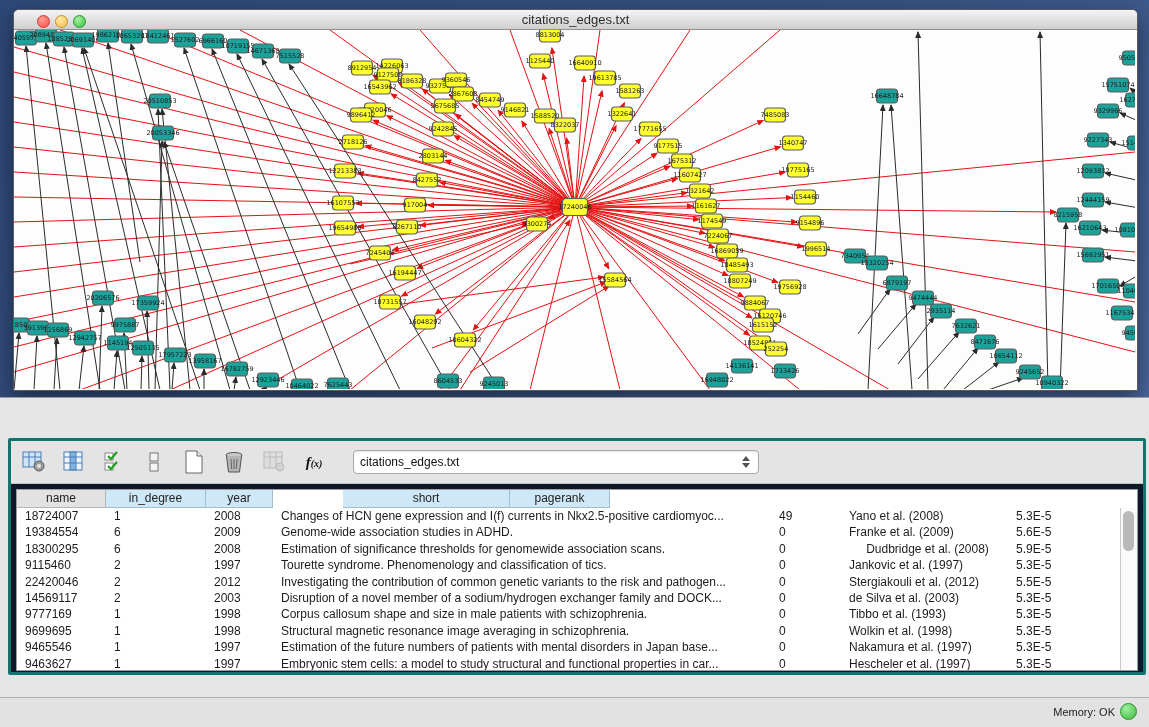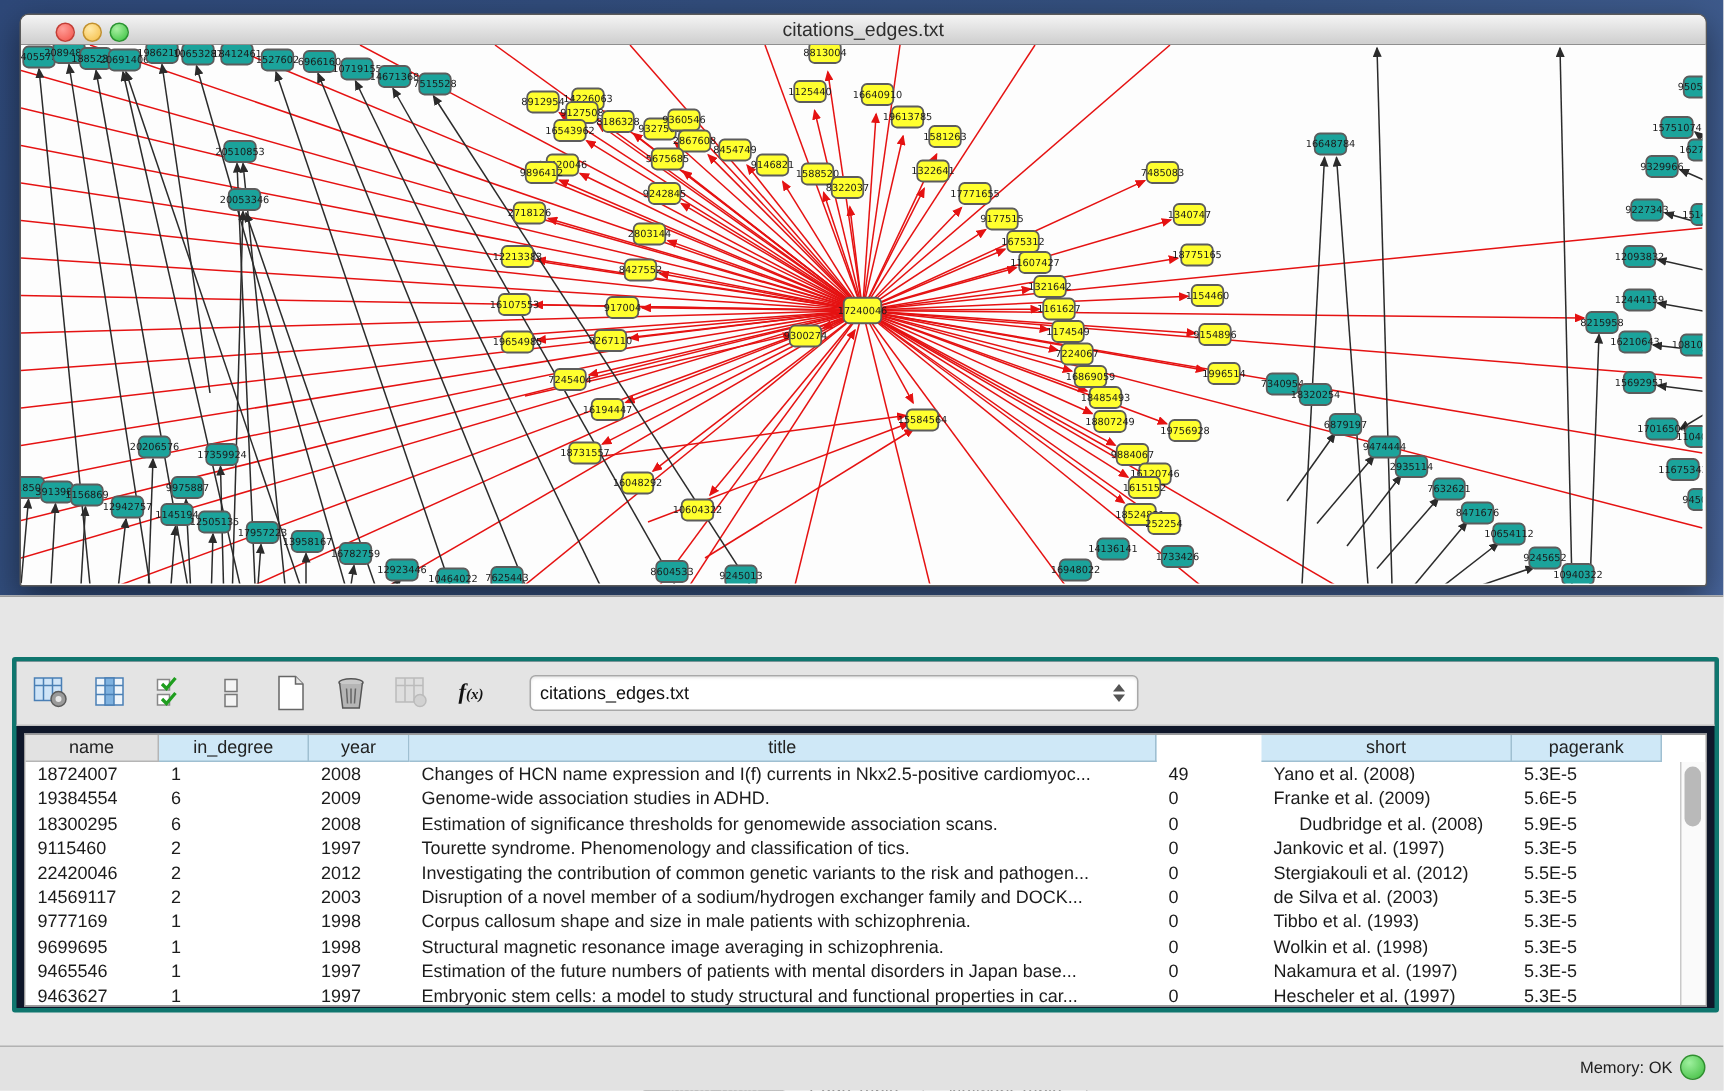--- a/index.html
+++ b/index.html
@@ -825,31 +825,30 @@
             <span class="dn"></span>
           </span>
       </div>
     </div>
 
     <div class="dtable">
       <div class="thead" id="table-header">
           <div class="th gray" style="width: 89px;">name</div>
           <div class="th" style="width: 100px;">in_degree</div>
           <div class="th" style="width: 67px;">year</div>
-          <div class="th" style="width: 498px;">title</div>
           <div class="th" style="width: 70px; margin-top: 32px;"><span class="sortglyph">△</span>out_de...</div>
           <div class="th" style="width: 167px;">short</div>
           <div class="th" style="width: 100px;">pagerank</div>
         </div>
       <div class="tbody" id="table-body">
           <div class="trow">
             <div class="td" style="width: 89px;">18724007</div>
             <div class="td" style="width: 100px;">1</div>
             <div class="td" style="width: 67px;">2008</div>
-            <div class="td" style="width: 498px;">Changes of HCN name expression and I(f) currents in Nkx2.5-positive cardiomyoc...</div>
+            <div class="td" style="width: 498px;">Changes of HCN gene expression and I(f) currents in Nkx2.5-positive cardiomyoc...</div>
             <div class="td" style="width: 70px;">49</div>
             <div class="td" style="width: 167px;">Yano et al. (2008)</div>
             <div class="td" style="width: 100px;">5.3E-5</div>
           </div>
           <div class="trow">
             <div class="td" style="width: 89px;">19384554</div>
             <div class="td" style="width: 100px;">6</div>
             <div class="td" style="width: 67px;">2009</div>
             <div class="td" style="width: 498px;">Genome-wide association studies in ADHD.</div>
             <div class="td" style="width: 70px;">0</div>

